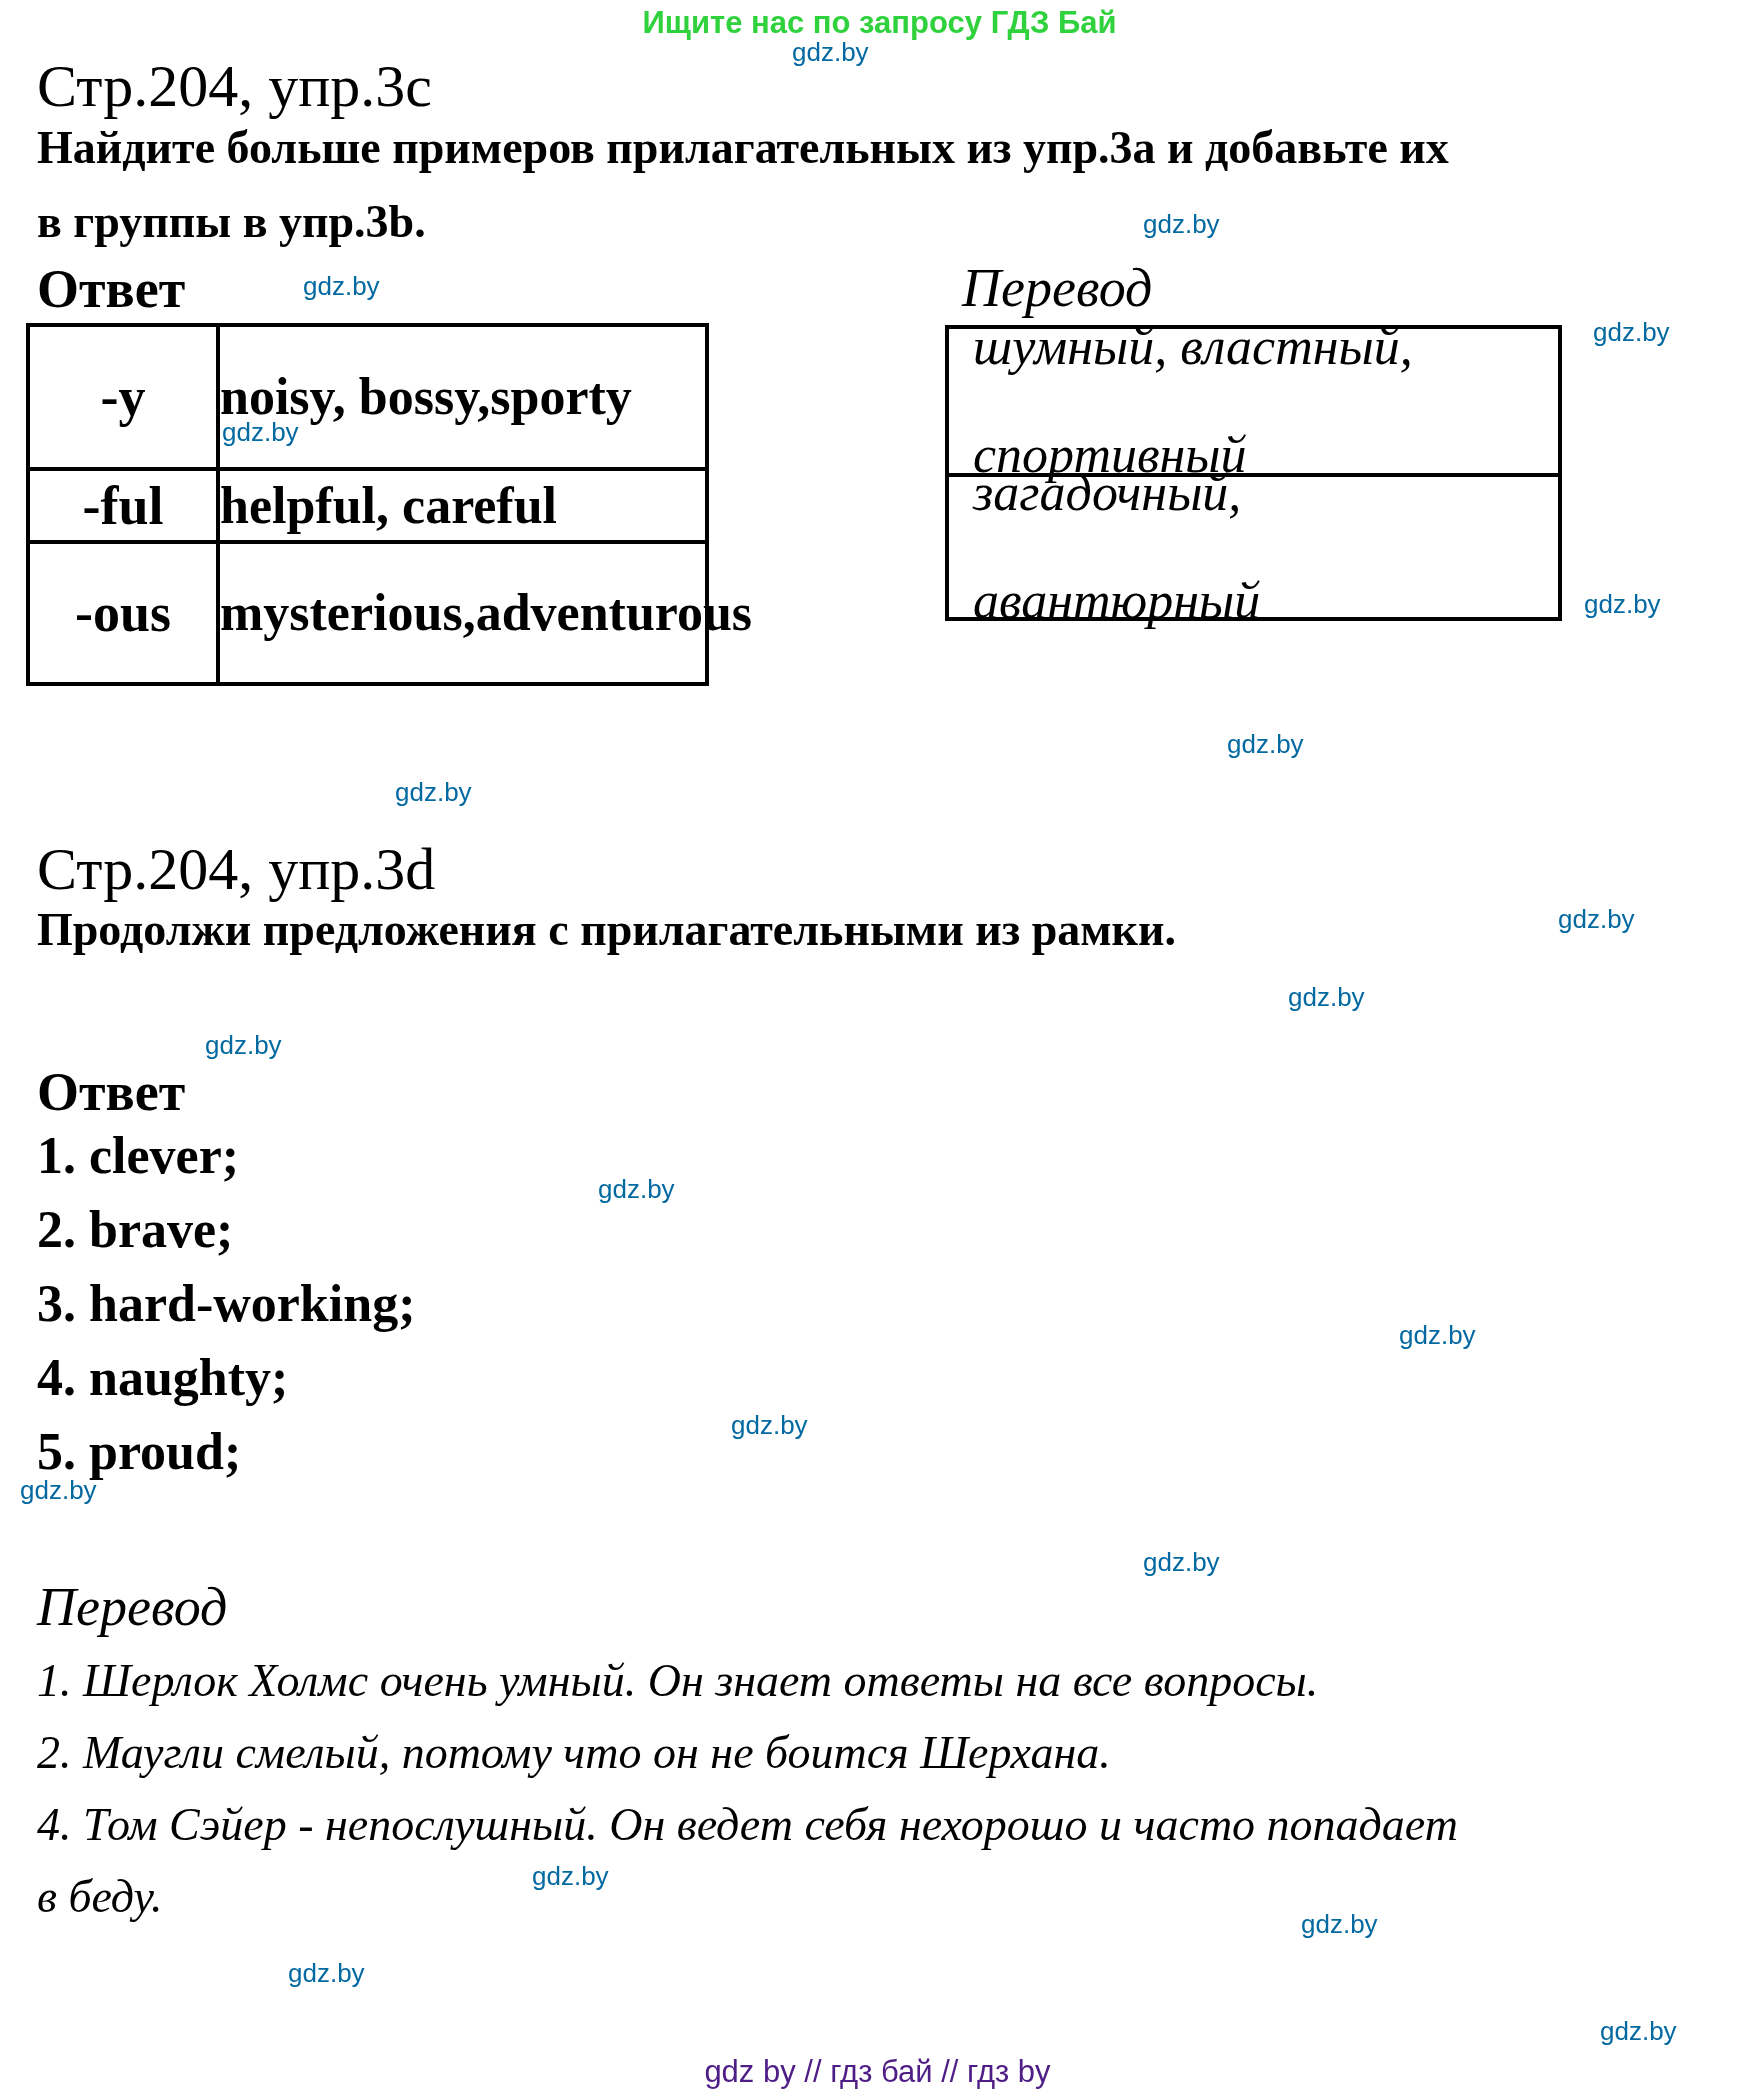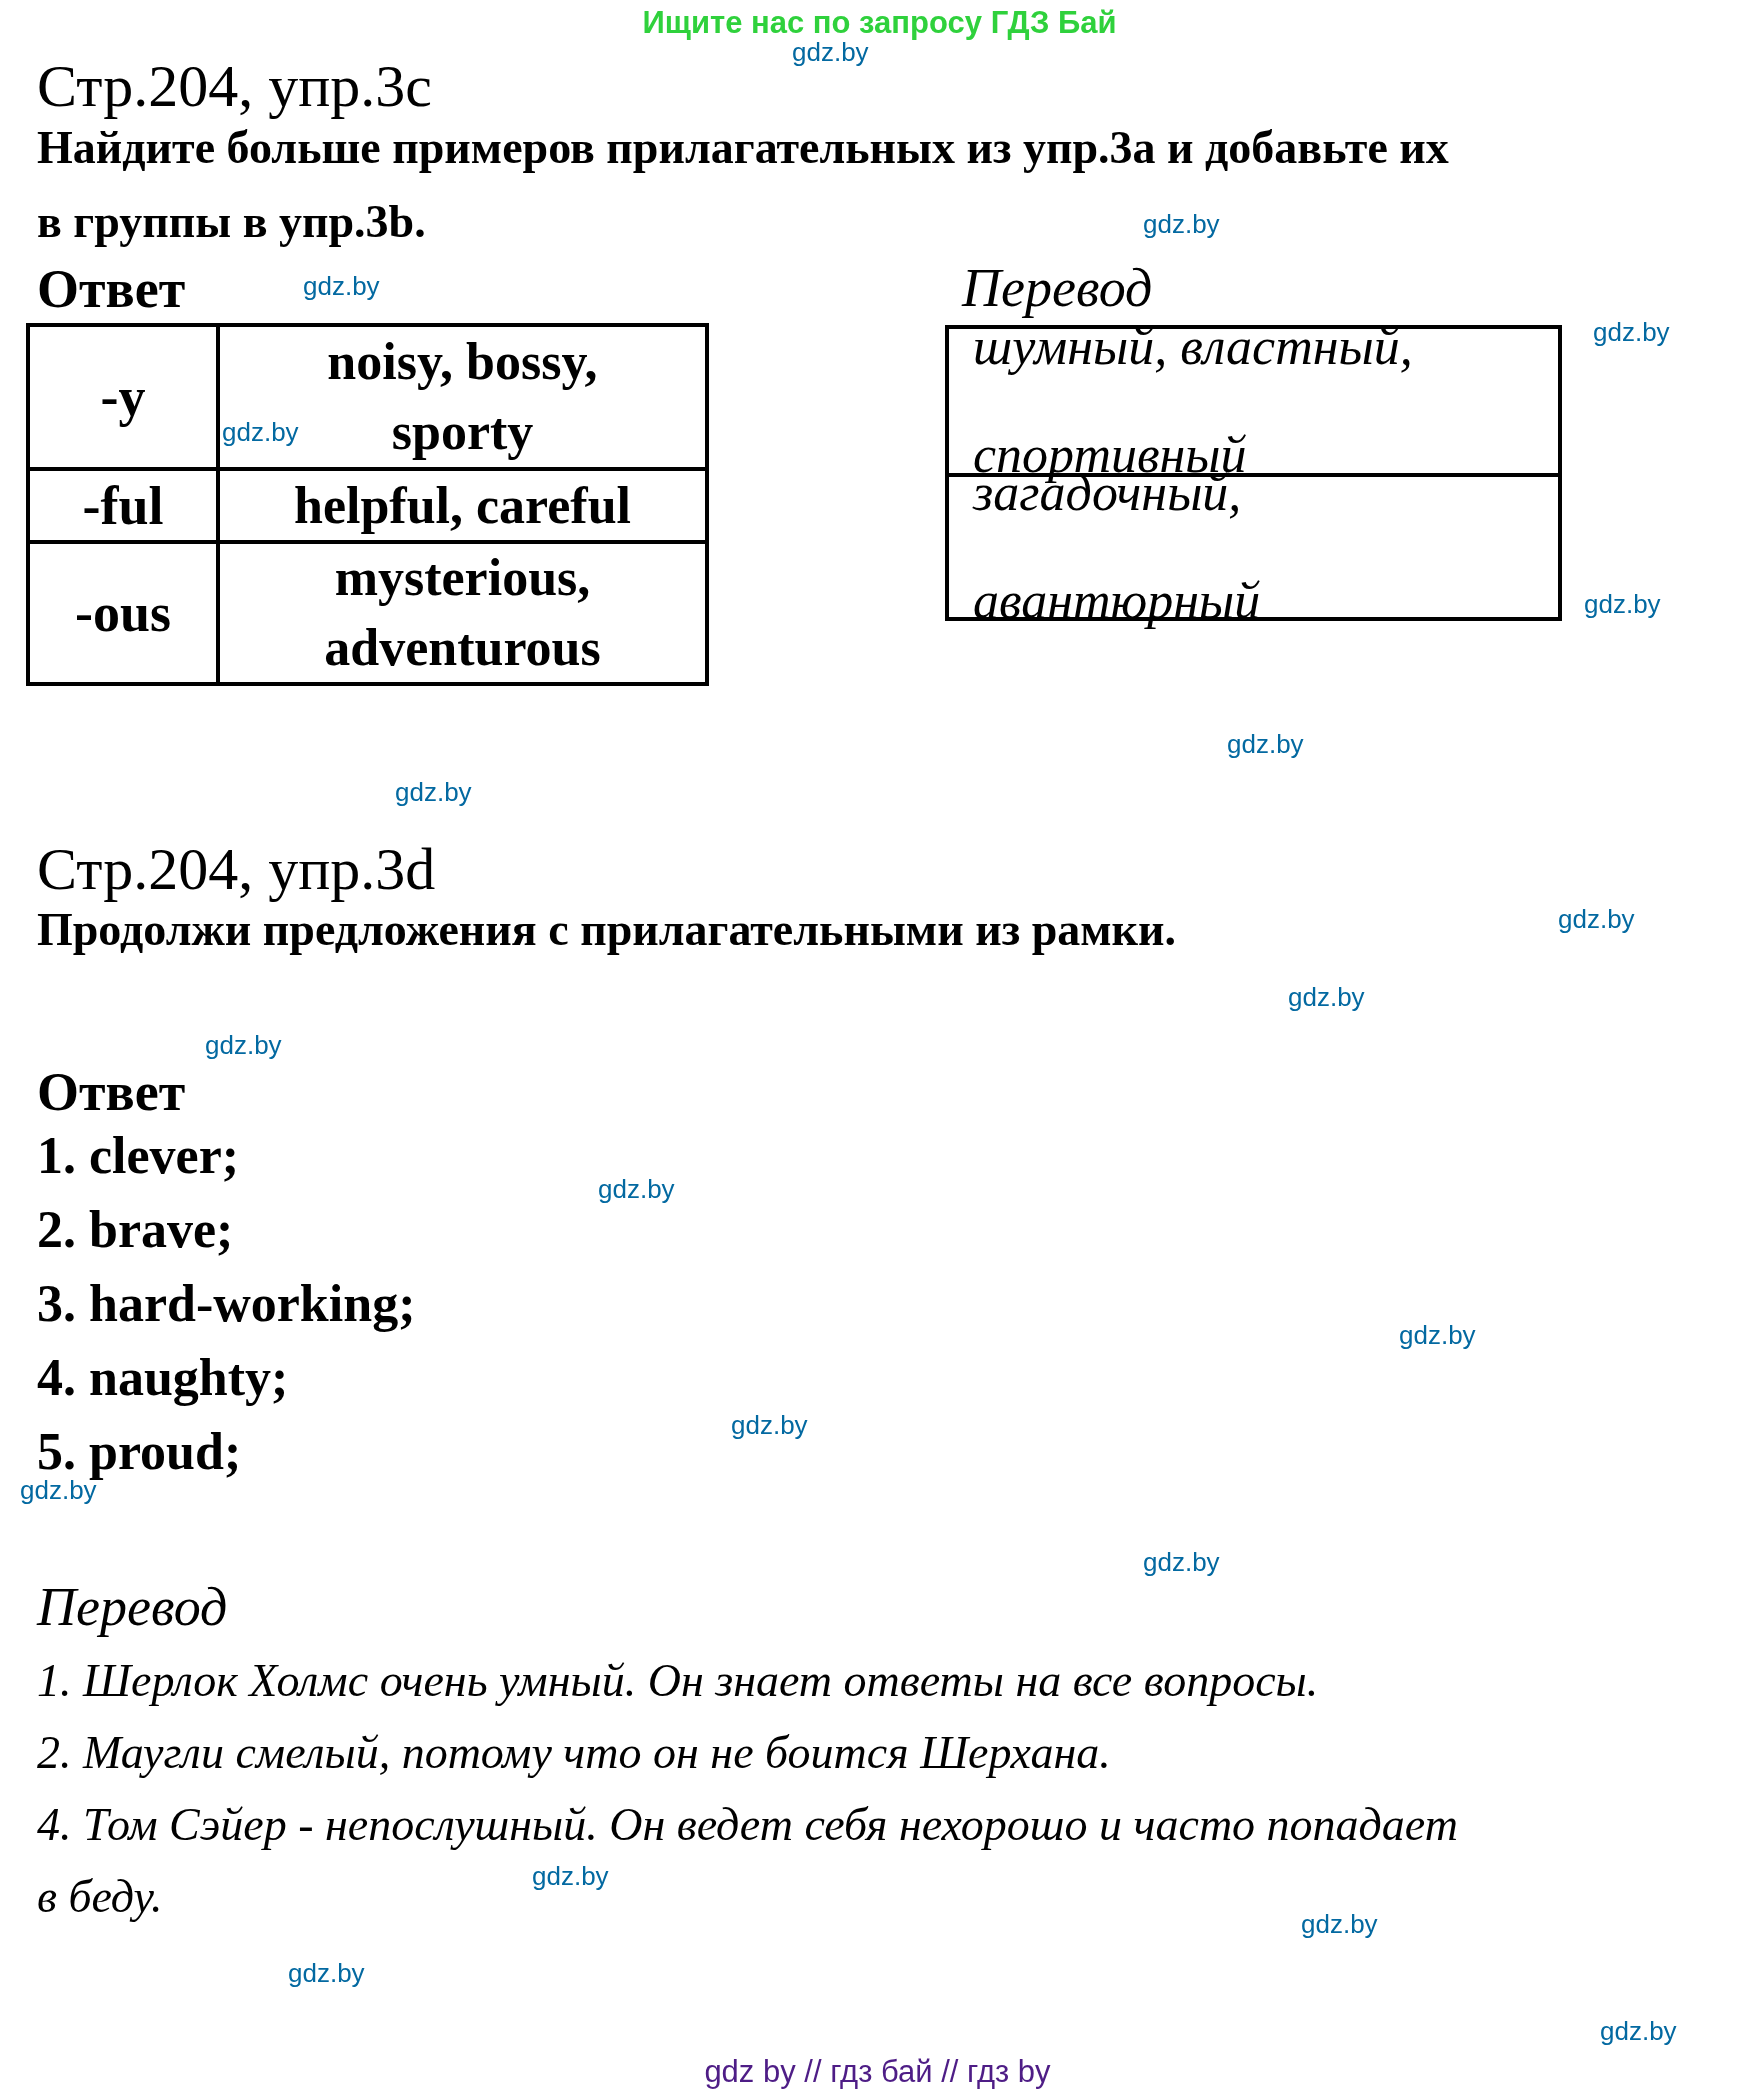--- a/index.html
+++ b/index.html
@@ -70,23 +70,21 @@
     border-right: 4.6px solid #000;
     display: flex;
     align-items: center;
     justify-content: center;
     font-weight: bold;
     font-size: 54px;
   }
   .acr {
     flex: 1;
     display: flex;
-    flex-direction: column;
     align-items: center;
-    justify-content: center;
     font-weight: bold;
     font-size: 52px;
     line-height: 70px;
   }
   .acr div { white-space: nowrap; }
   
   .ttable {
     position: absolute;
     left: 945px; top: 325px;
     width: 617px;

